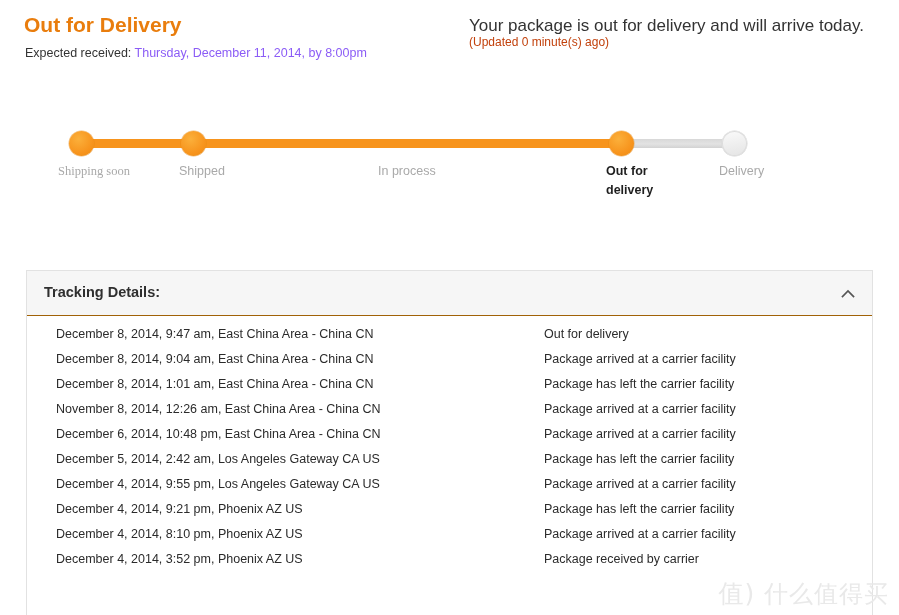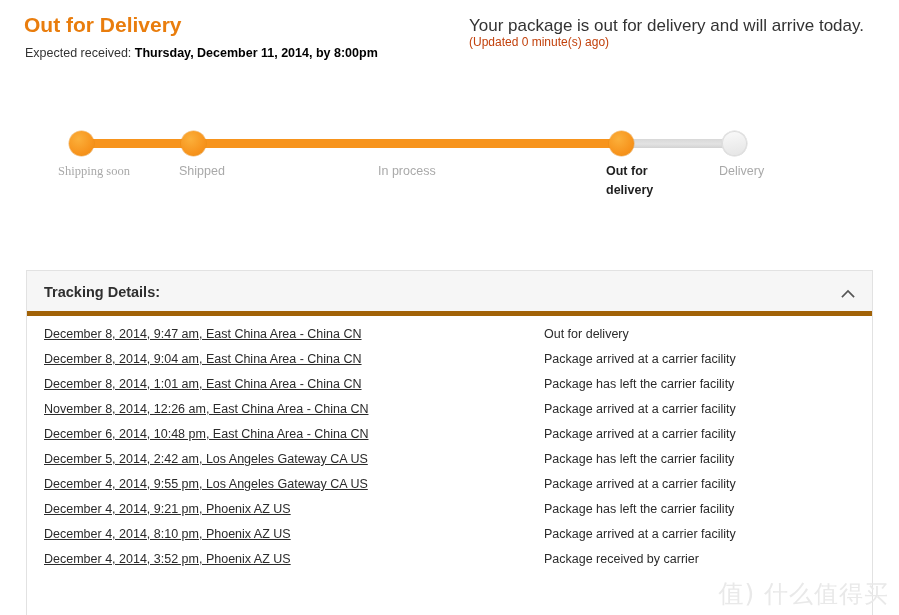--- a/index.html
+++ b/index.html
@@ -27,22 +27,22 @@
     white-space: nowrap;
   }
   .expected-row {
     position: absolute;
     left: 25px; top: 46px;
     font-size: 12.5px;
     color: #333333;
     white-space: nowrap;
   }
   .expected-row .exp-date {
-    color: #000000;
-    font-weight: bold;
+    color: #8b5cf6;
+    font-weight: normal;
   }
   .summary-line {
     position: absolute;
     left: 469px; top: 16px;
     font-size: 17px;
     color: #333333;
     white-space: nowrap;
   }
   .summary-updated {
     position: absolute;
@@ -109,21 +109,21 @@
     left: 26px; top: 270px;
     width: 847px; height: 345px;
     border: 1px solid #e2e2e2;
     border-bottom: none;
     background: #ffffff;
   }
   #details-header {
     position: relative;
     height: 45px;
     background: #f6f6f6;
-    border-bottom: 5px solid #a16207;
+    border-bottom: 1px solid #a16207;
   }
   #details-header .dh-title {
     position: absolute;
     left: 17px; top: 13px;
     font-size: 14.5px;
     font-weight: bold;
     color: #2f2f2f;
     white-space: nowrap;
   }
   #collapse-toggle {
@@ -139,23 +139,22 @@
     padding-top: 11px;
   }
   .track-row {
     position: relative;
     height: 25px;
     font-size: 12.5px;
     color: #2b2b2b;
   }
   .track-row .cell-when {
     position: absolute;
-    left: 17px; top: 0;
-    white-space: nowrap;
-    text-decoration: underline;
+    left: 29px; top: 0;
+    white-space: nowrap;
   }
   .track-row .cell-what {
     position: absolute;
     left: 517px; top: 0;
     white-space: nowrap;
   }
 
   
   #watermark {
     position: absolute;

